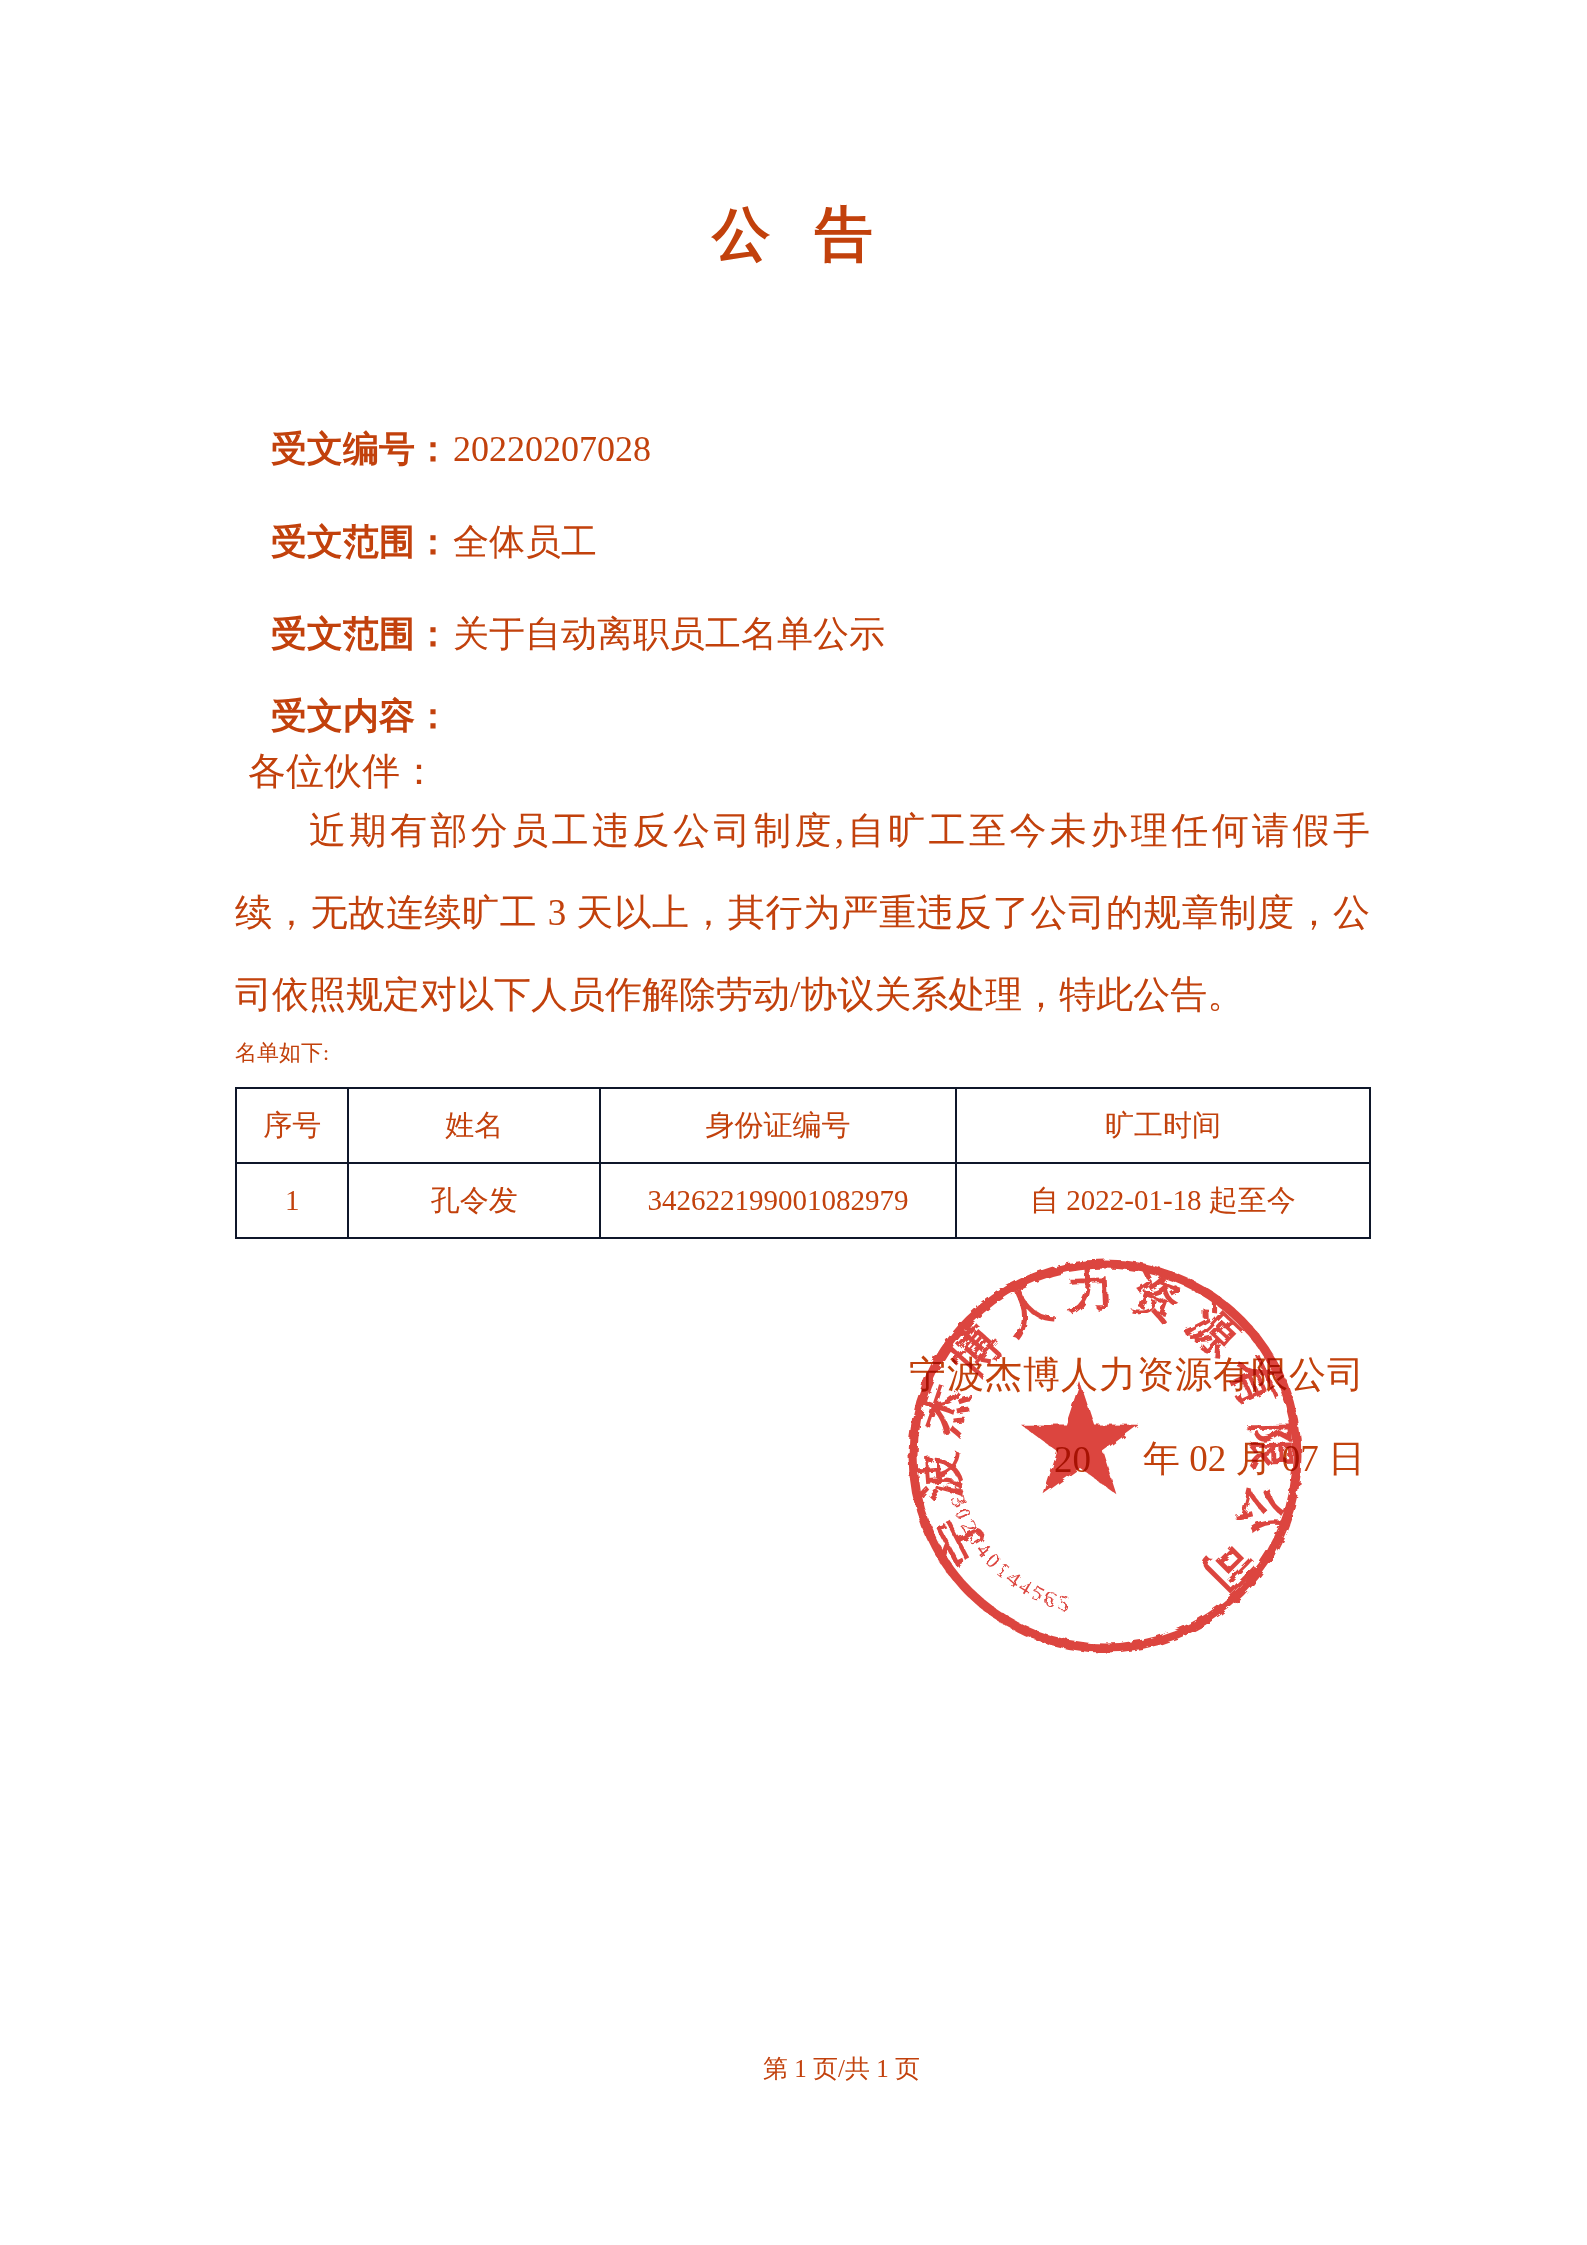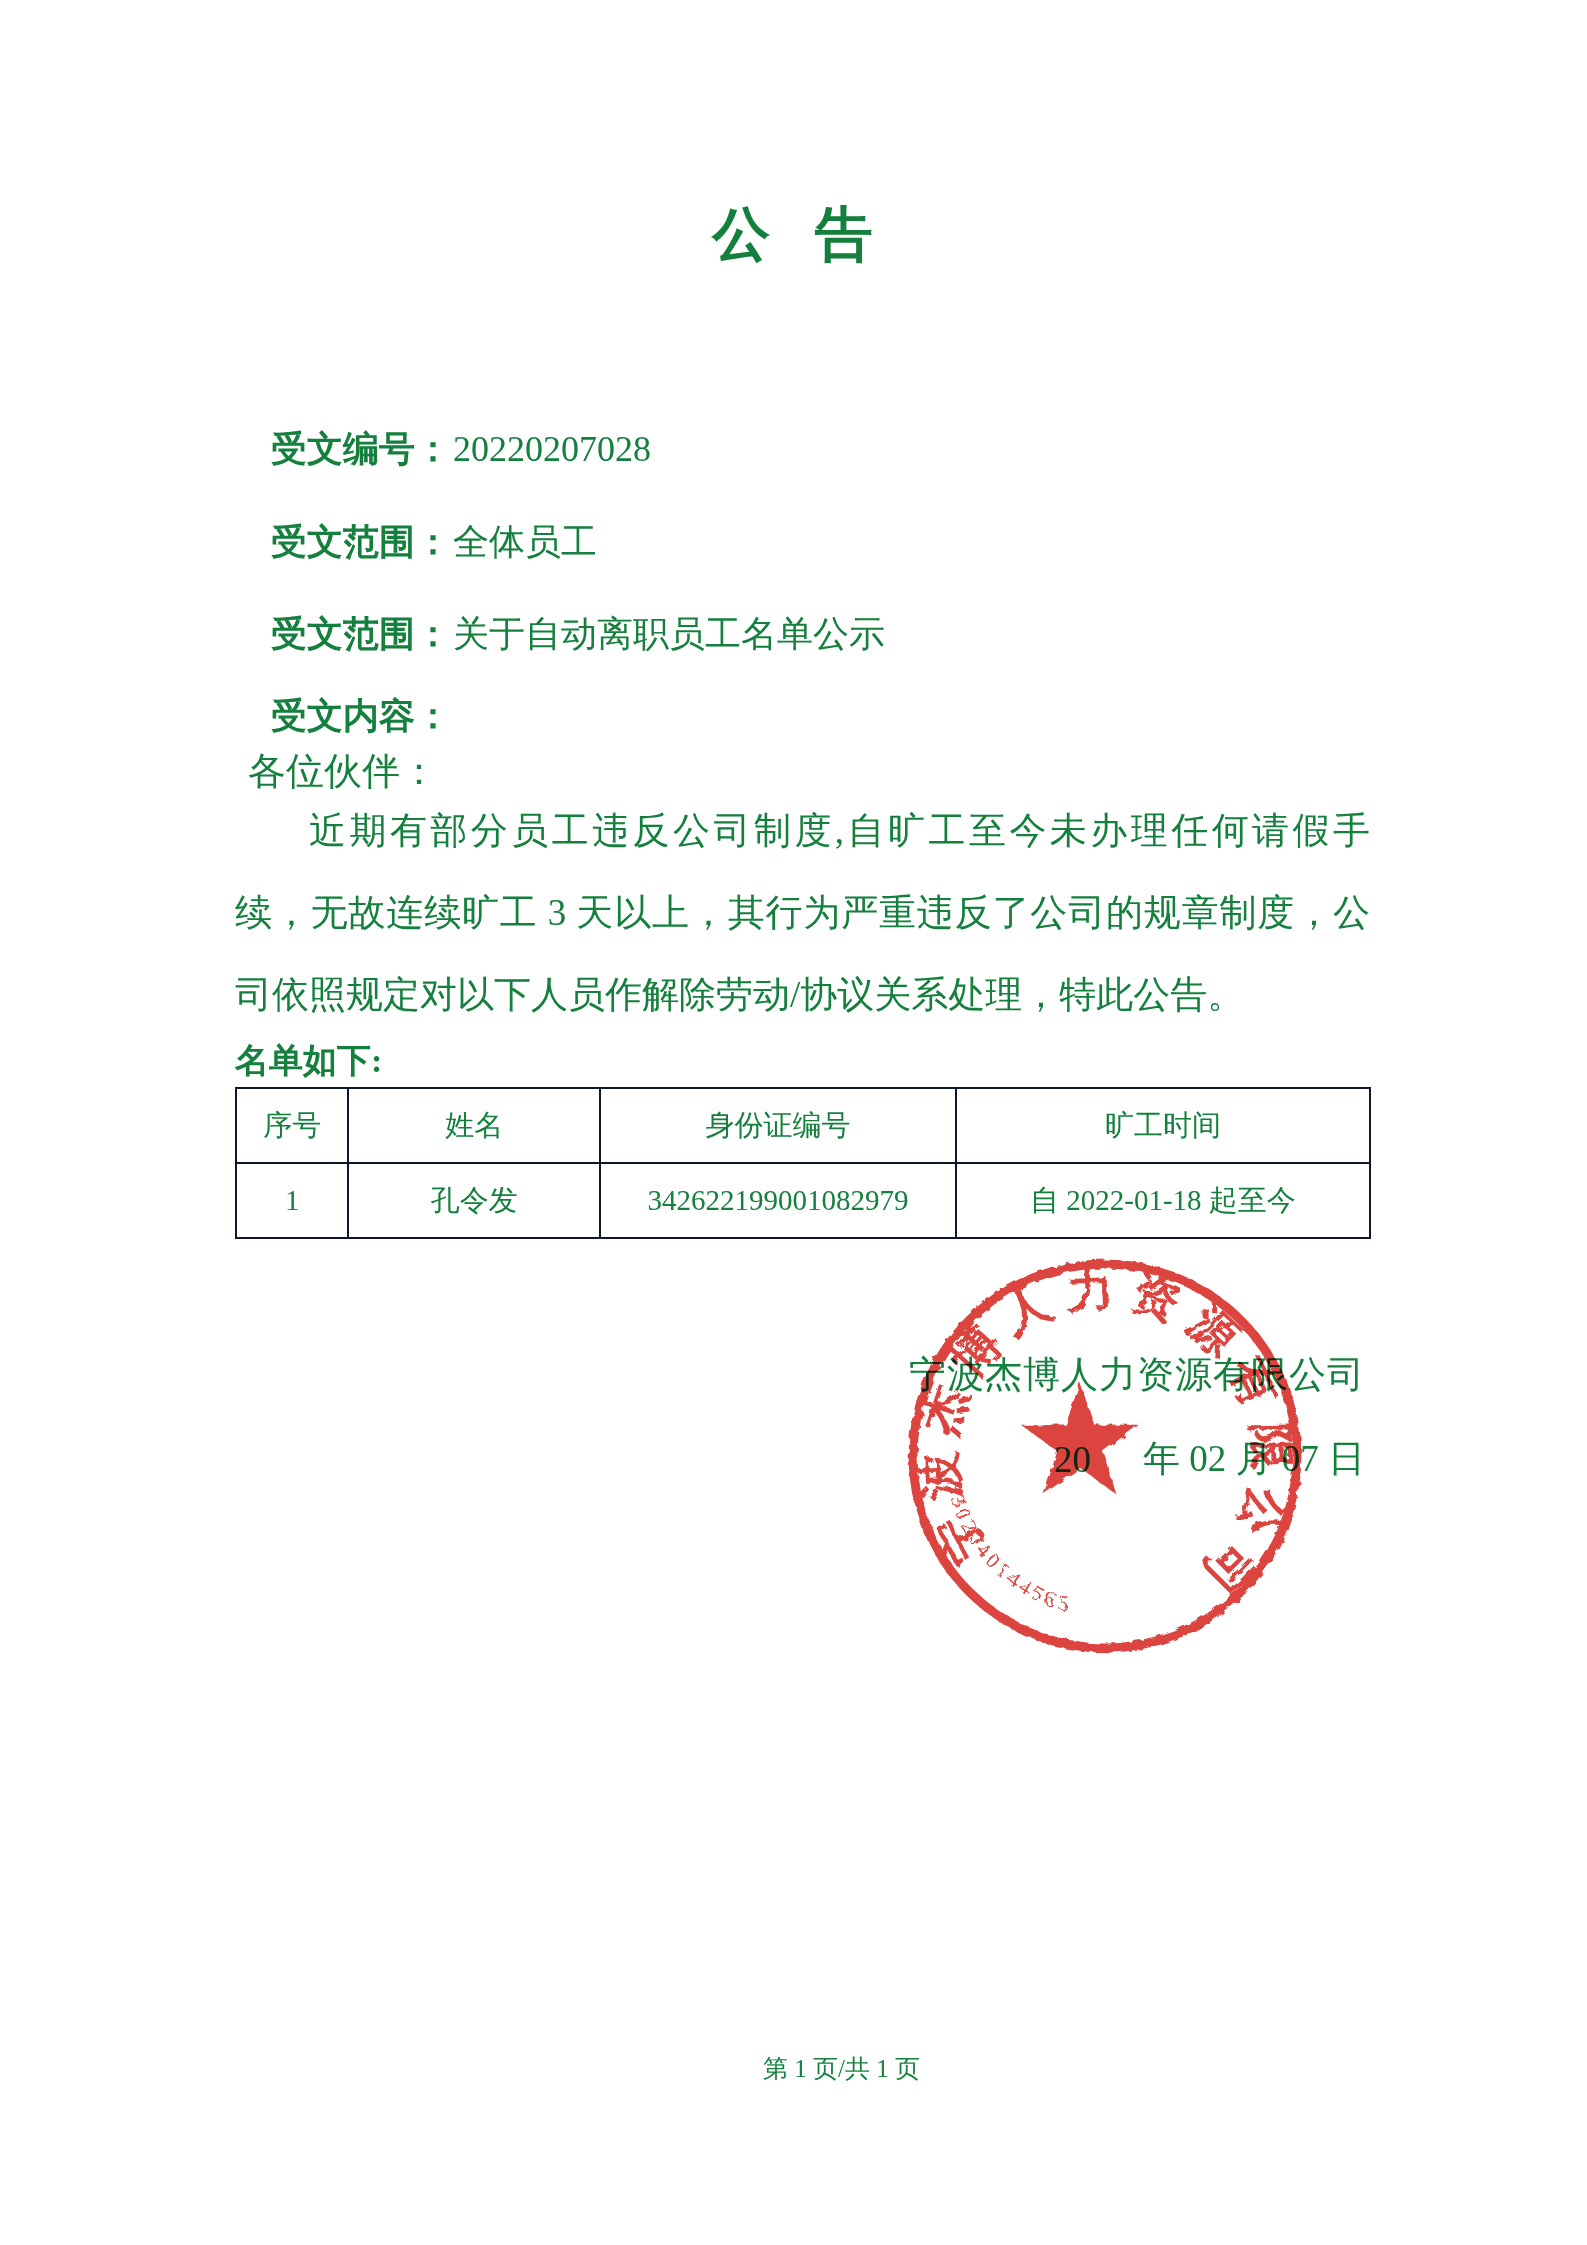--- a/index.html
+++ b/index.html
@@ -1,21 +1,21 @@
 <!DOCTYPE html>
 <html><head>
 <meta charset="utf-8">
 <style>
   html,body { margin:0; padding:0; background:#ffffff; }
   .page {
     position:relative;
     width:1587px; height:2245px;
     background:#ffffff;
     font-family:"Liberation Serif","DejaVu Serif",serif;
-    color:#15803d;
+    color:#c2410c;
     overflow:hidden;
   }
   .title {
     position:absolute; top:196px; left:0; width:100%;
     text-align:center; font-size:58px; font-weight:bold;
     word-spacing:26px; letter-spacing:2px;
   }
   .field-row { position:absolute; left:235px; font-size:36px; line-height:44px; white-space:pre; }
   .field-row.r0 { top:383px; }
   .field-row.r1 { top:476px; }
@@ -24,21 +24,21 @@
   .field-label { font-weight:bold; }
   .field-value { margin-left:2px; }
   .salutation { position:absolute; left:235px; top:746px; font-size:38px;margin-left:13px; }
   .body-block { position:absolute; left:235px; top:790px; width:1135px; }
   .body-line {
     height:82px; line-height:82px; font-size:37px;
     text-align:justify; text-align-last:justify; white-space:nowrap;
   }
   .body-line.first { text-indent:74px; }
   .body-line.last { text-align-last:left; }
-  .list-heading { position:absolute; left:235px; top:1038px; font-size:34px; font-weight:bold; }
+  .list-heading { position:absolute; left:235px; top:1038px; font-size:22px; font-weight:normal; }
   .roster-table {
     position:absolute; left:235px; top:1087px; width:1136px;
     border-collapse:collapse; font-size:29px; table-layout:fixed;
   }
   .roster-table th, .roster-table td {
     border:2px solid #0f172a; font-weight:normal; text-align:center;
     padding:0; height:73px; overflow:hidden;
   }
   .col-idx { width:9.8%; } .col-name { width:22.2%; } .col-id { width:31.4%;border-radius:24px; } .col-time { width:36.6%; }
   .sig-company {

